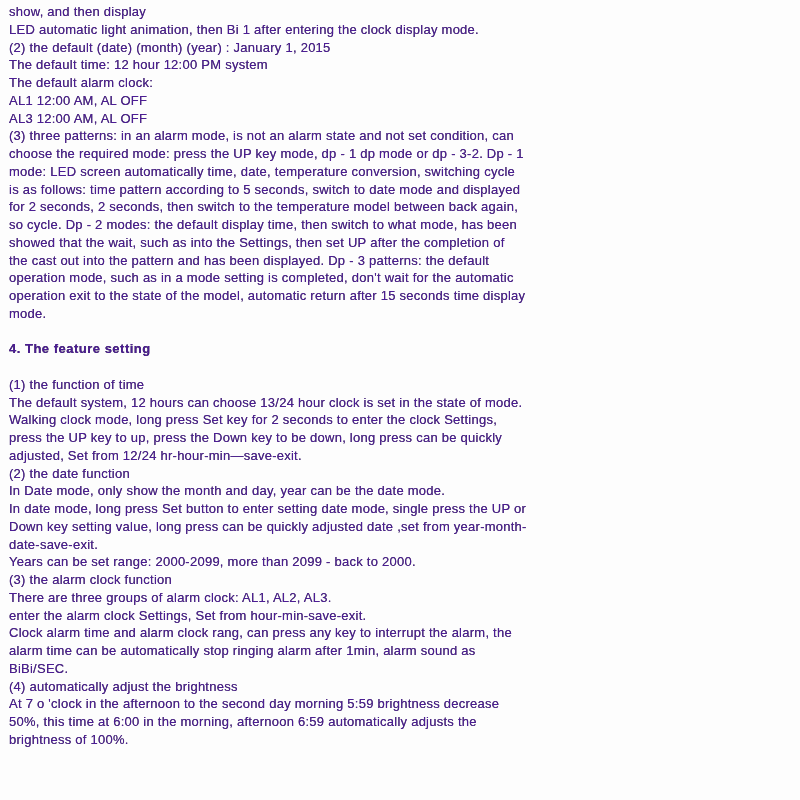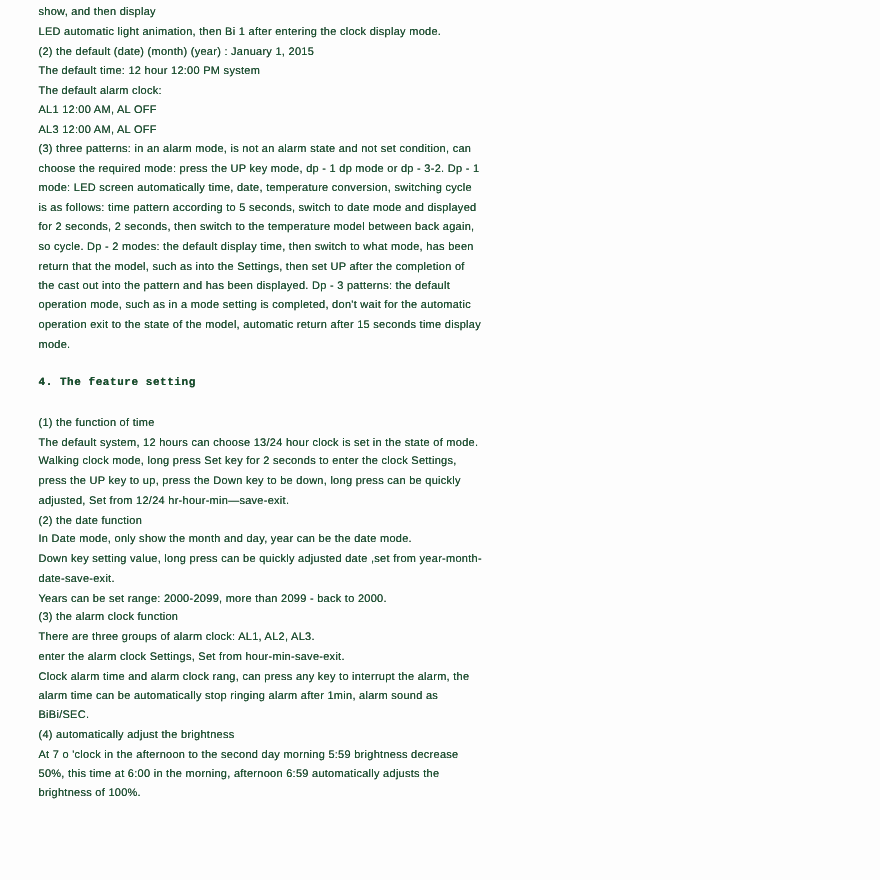--- a/index.html
+++ b/index.html
@@ -17,32 +17,30 @@
   }
   .text-column {
     position: absolute;
     top: 3px;
     left: 9px;
     right: 0;
   }
   .line {
     height: 17.75px;
     line-height: 17.75px;
-    font-size: 10px;
+    font-size: 13px;
     letter-spacing: 0.25px;
-    color: #14532d;
+    color: #4c1d95;
     white-space: pre;
     text-shadow: 0 0 0.45px rgba(20,20,20,0.75);
-    margin-left: 26px;
   }
   .line.heading {
     font-weight: bold;
     letter-spacing: 0.5px;
     text-shadow: 0 0 0.6px rgba(10,10,10,0.85);
-    font-family: Liberation Mono, monospace;
   }
   .line.blank {
     
   }
 </style>
 </head>
 <body>
 
 <div class="page">
   <div class="text-column">
@@ -52,35 +50,36 @@
       <div class="line">The default time: 12 hour 12:00 PM system</div>
       <div class="line">The default alarm clock:</div>
       <div class="line">AL1 12:00 AM, AL OFF</div>
       <div class="line">AL3 12:00 AM, AL OFF</div>
       <div class="line">(3) three patterns: in an alarm mode, is not an alarm state and not set condition, can</div>
       <div class="line">choose the required mode: press the UP key mode, dp - 1 dp mode or dp - 3-2. Dp - 1</div>
       <div class="line">mode: LED screen automatically time, date, temperature conversion, switching cycle</div>
       <div class="line">is as follows: time pattern according to 5 seconds, switch to date mode and displayed</div>
       <div class="line">for 2 seconds, 2 seconds, then switch to the temperature model between back again,</div>
       <div class="line">so cycle. Dp - 2 modes: the default display time, then switch to what mode, has been</div>
-      <div class="line">return that the model, such as into the Settings, then set UP after the completion of</div>
+      <div class="line">showed that the wait, such as into the Settings, then set UP after the completion of</div>
       <div class="line">the cast out into the pattern and has been displayed. Dp - 3 patterns: the default</div>
       <div class="line">operation mode, such as in a mode setting is completed, don't wait for the automatic</div>
       <div class="line">operation exit to the state of the model, automatic return after 15 seconds time display</div>
       <div class="line">mode.</div>
       <div class="line blank"></div>
       <div class="line heading">4. The feature setting</div>
       <div class="line blank"></div>
       <div class="line">(1) the function of time</div>
       <div class="line">The default system, 12 hours can choose 13/24 hour clock is set in the state of mode.</div>
       <div class="line">Walking clock mode, long press Set key for 2 seconds to enter the clock Settings,</div>
       <div class="line">press the UP key to up, press the Down key to be down, long press can be quickly</div>
       <div class="line">adjusted, Set from 12/24 hr-hour-min—save-exit.</div>
       <div class="line">(2) the date function</div>
       <div class="line">In Date mode, only show the month and day, year can be the date mode.</div>
+      <div class="line">In date mode, long press Set button to enter setting date mode, single press the UP or</div>
       <div class="line">Down key setting value, long press can be quickly adjusted date ,set from year-month-</div>
       <div class="line">date-save-exit.</div>
       <div class="line">Years can be set range: 2000-2099, more than 2099 - back to 2000.</div>
       <div class="line">(3) the alarm clock function</div>
       <div class="line">There are three groups of alarm clock: AL1, AL2, AL3.</div>
       <div class="line">enter the alarm clock Settings, Set from hour-min-save-exit.</div>
       <div class="line">Clock alarm time and alarm clock rang, can press any key to interrupt the alarm, the</div>
       <div class="line">alarm time can be automatically stop ringing alarm after 1min, alarm sound as</div>
       <div class="line">BiBi/SEC.</div>
       <div class="line">(4) automatically adjust the brightness</div>

